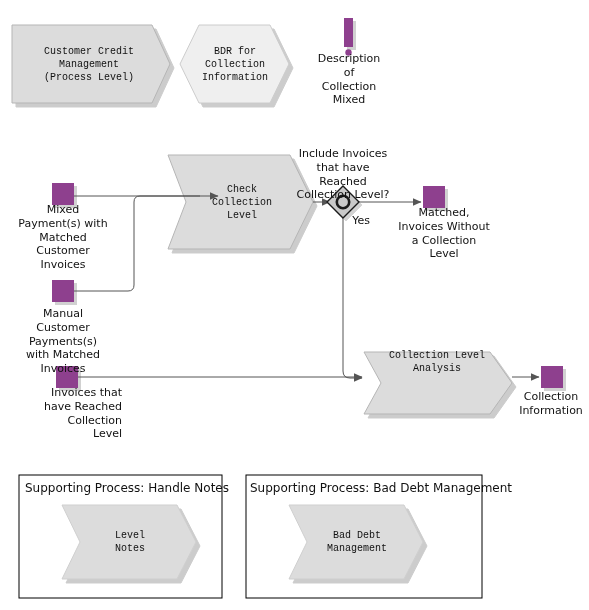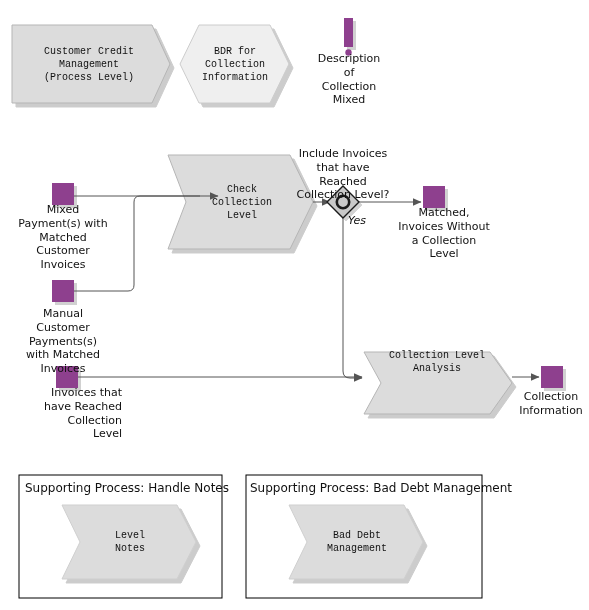--- a/index.html
+++ b/index.html
@@ -116,21 +116,21 @@
 Level</div>
 
 <div class="shape-text" style="left:372px;top:346px;width:130px;height:32px;">Collection Level
 Analysis</div>
 
 <div class="lbl" style="left:289px;top:138px;width:108px;margin-top:9px;">Include Invoices
 that have
 Reached
 Collection Level?</div>
 
-<div class="lbl" style="left:344px;top:214px;width:26px;text-align:center;font-style:italic;">Yes</div>
+<div class="lbl" style="left:344px;top:214px;width:26px;text-align:right;">Yes</div>
 
 <div class="lbl" style="left:8px;top:203px;width:110px;">Mixed
 Payment(s) with
 Matched
 Customer
 Invoices</div>
 
 <div class="lbl" style="left:12px;top:298px;width:102px;margin-top:9px;">Manual
 Customer
 Payments(s)

